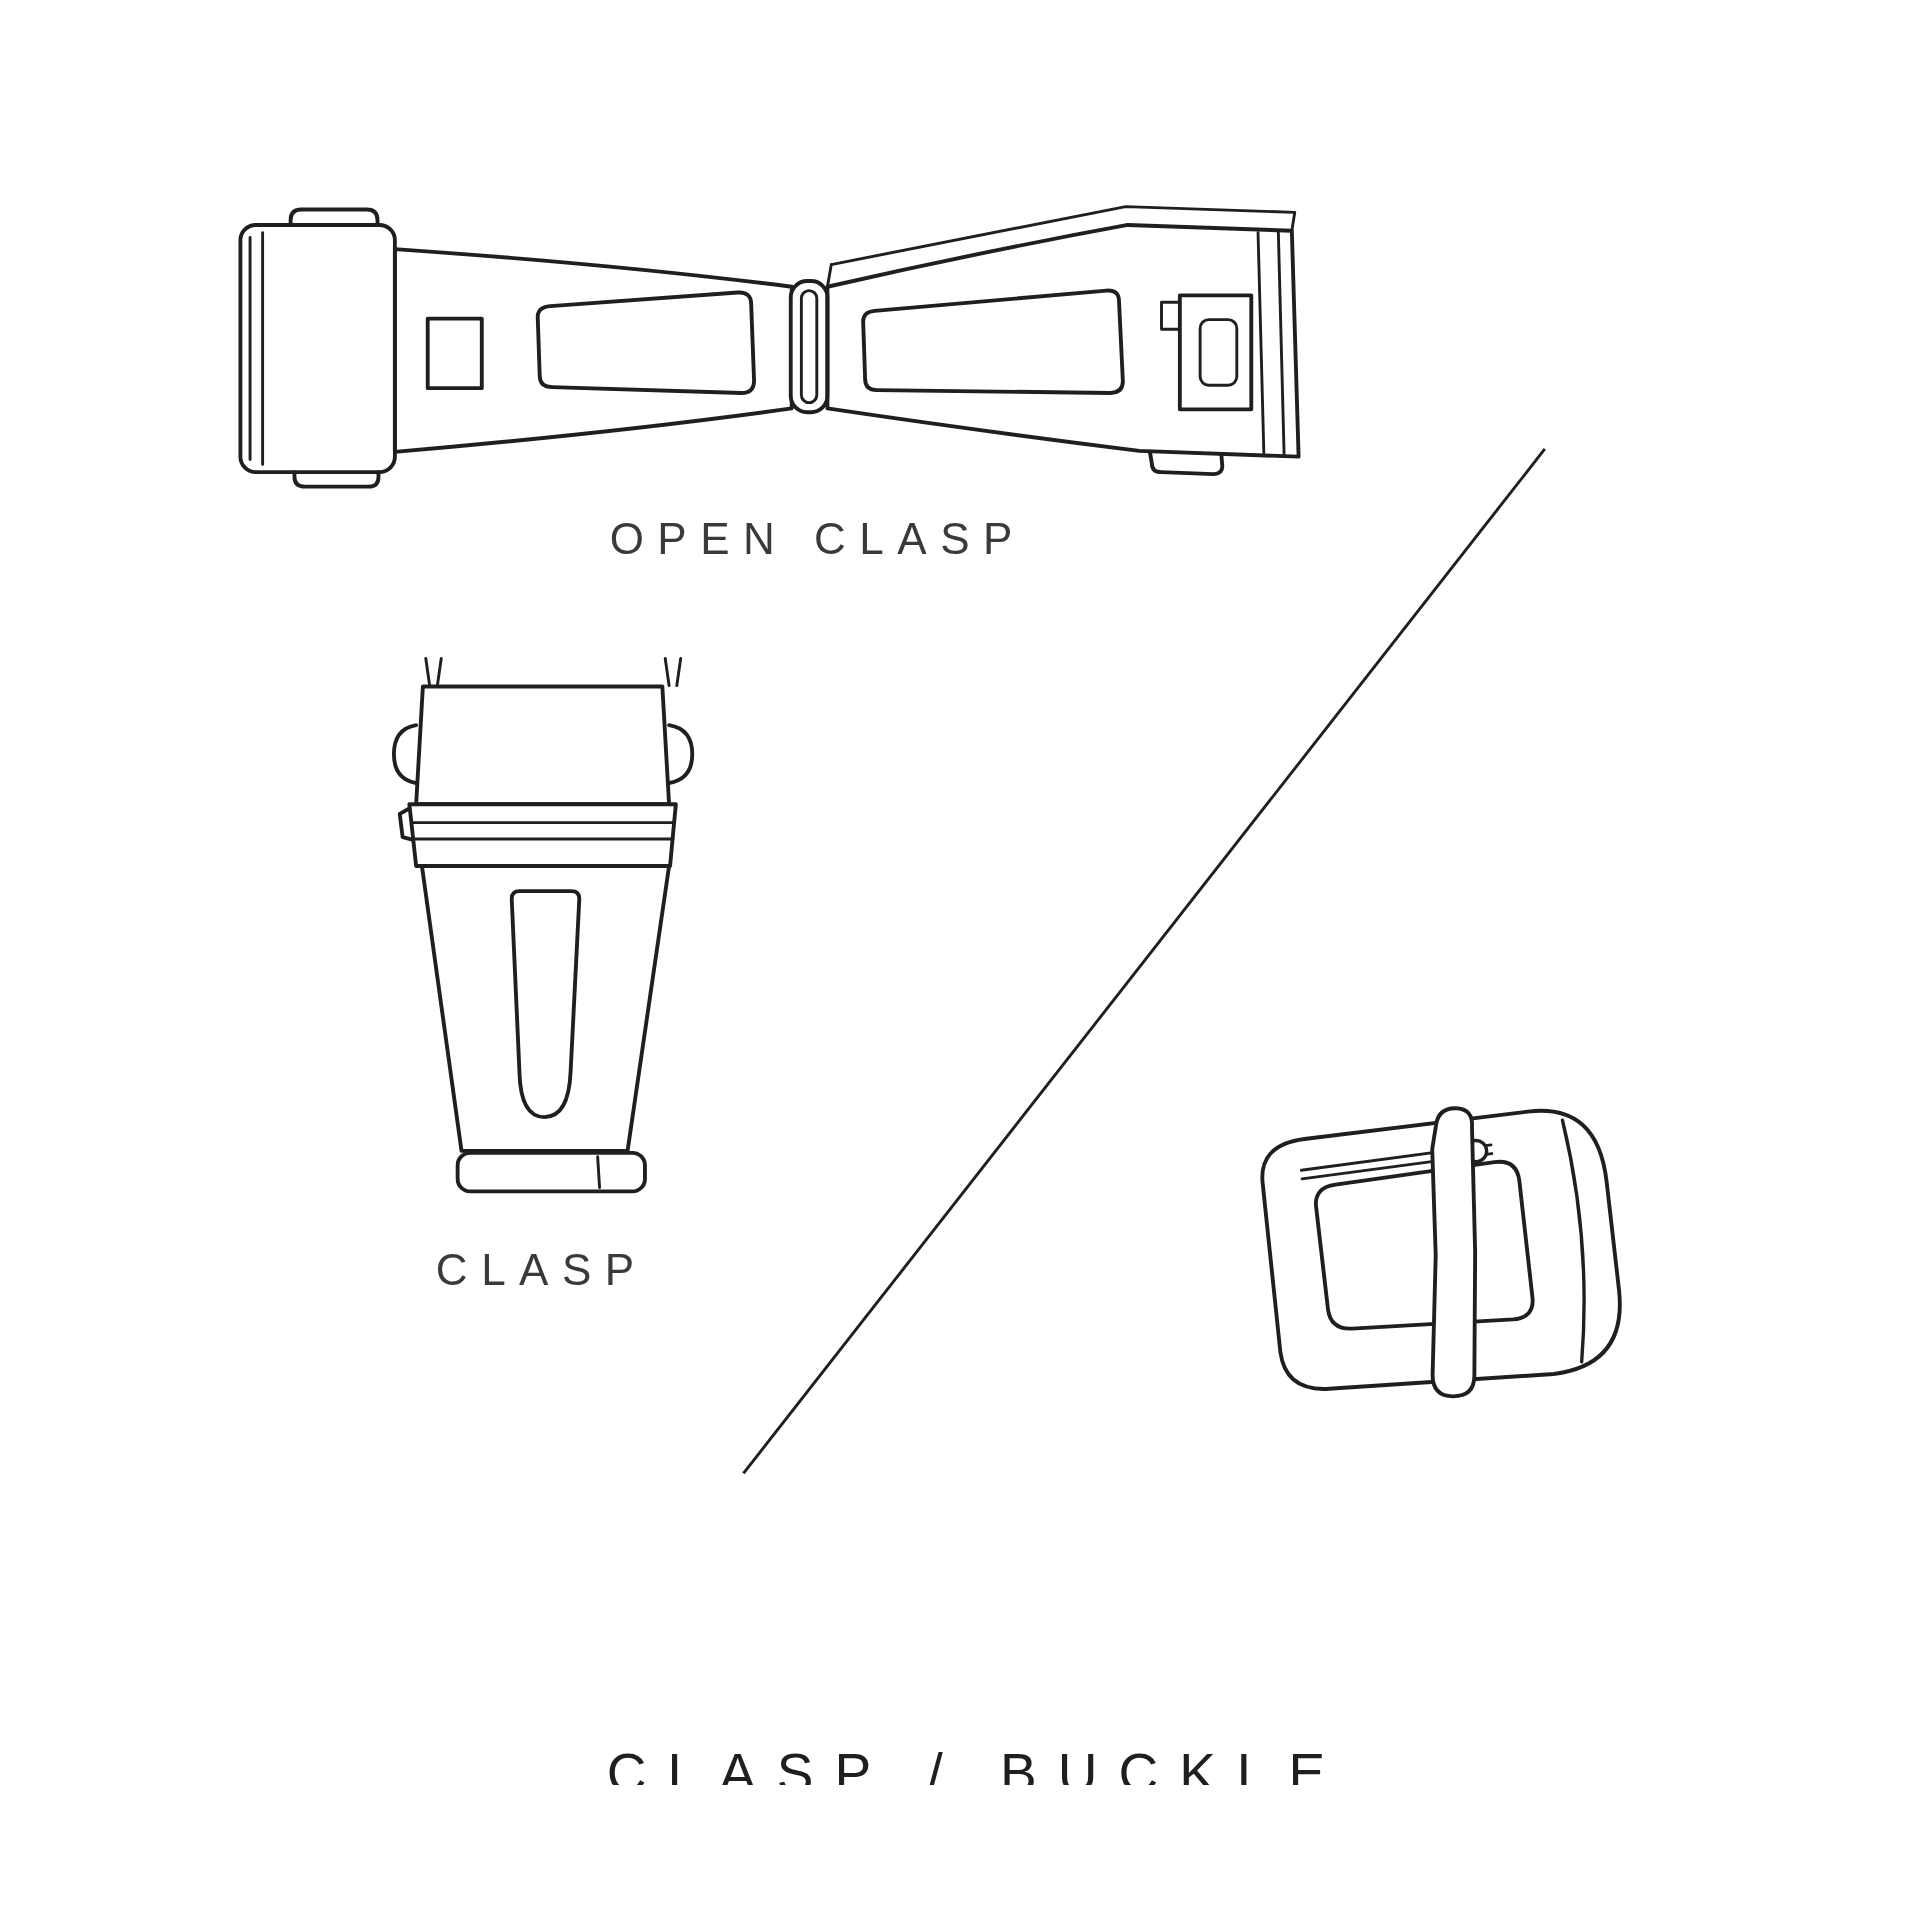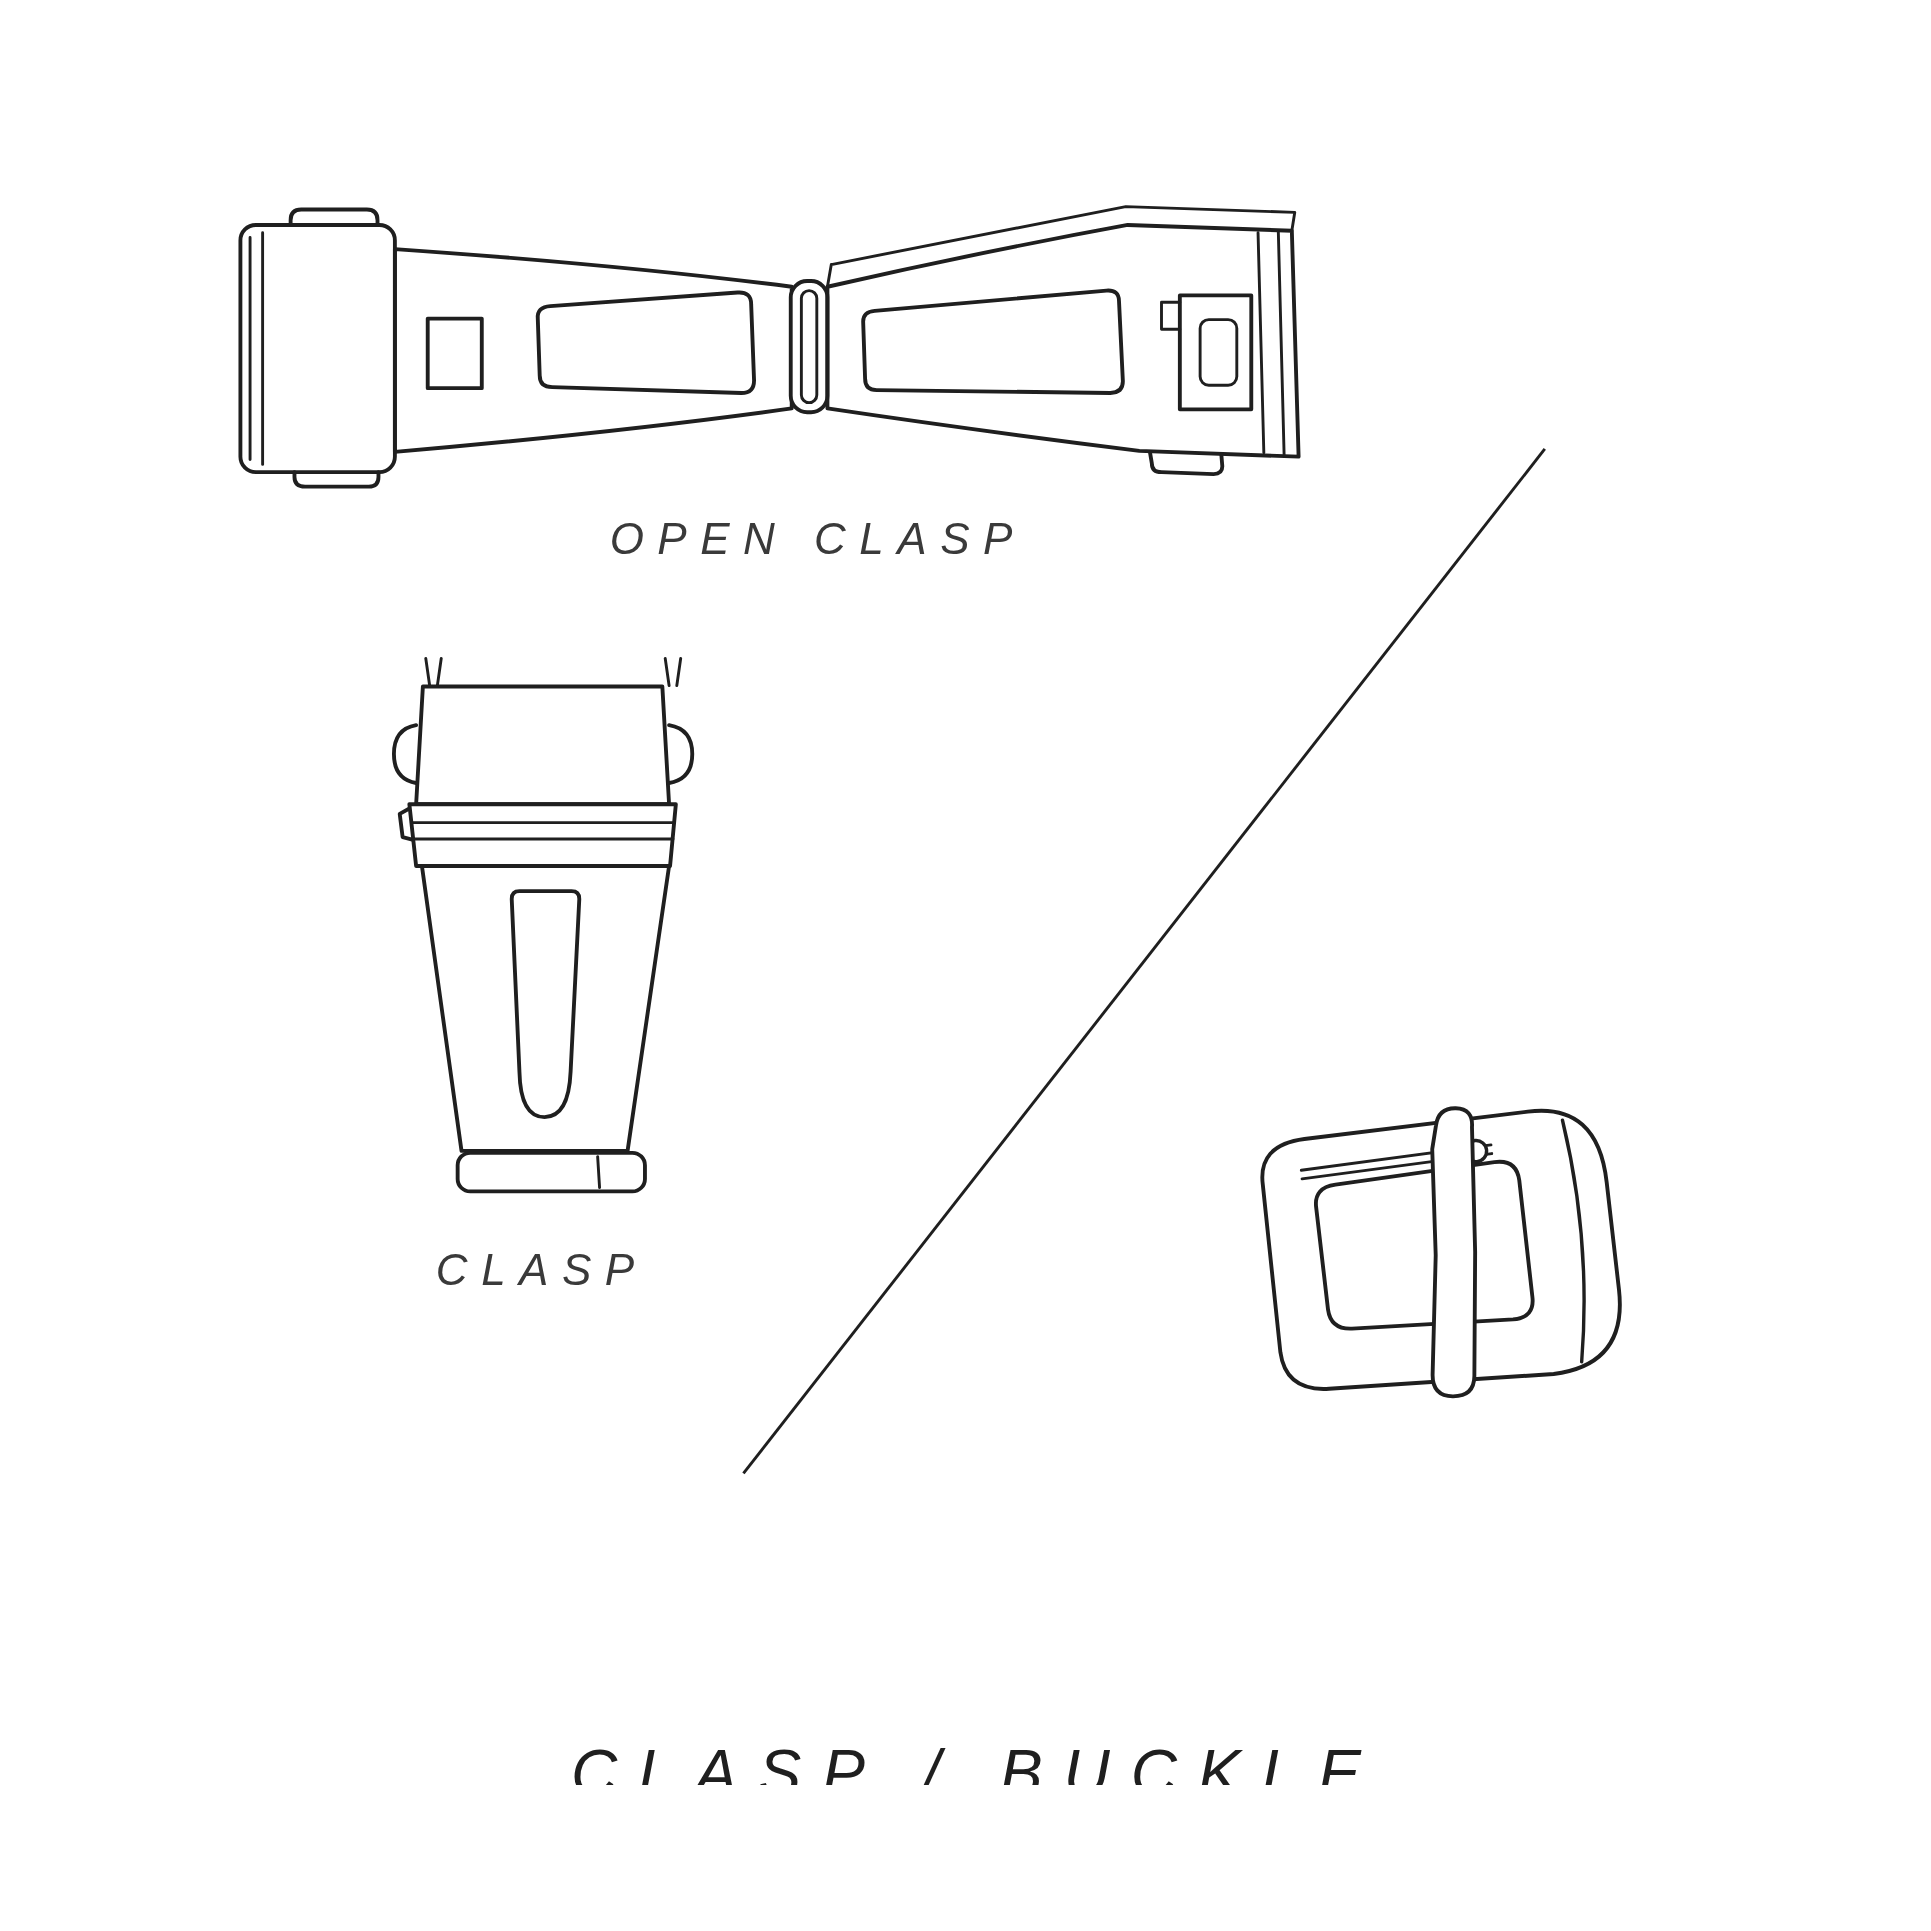--- a/index.html
+++ b/index.html
@@ -3,39 +3,38 @@
 <meta charset="utf-8">
 <style>
   html, body { margin: 0; padding: 0; background: #ffffff; }
   .canvas {
     position: relative;
     width: 1931px;
     height: 1785px;
     background: #ffffff;
     overflow: hidden;
     font-family: "Liberation Sans", sans-serif;
-    font-style: italic;
   }
   .line-art {
     position: absolute;
     left: 0; top: 0;
   }
   .label {
     position: absolute;
     transform: translate(-50%, -50%);
     white-space: nowrap;
     color: #3a3a3a;
     font-size: 44px;
     font-weight: 400;
     letter-spacing: 13.5px;
     text-indent: 13.5px;
   }
   .title {
     color: #1f1f1f;
-    font-size: 64px;
+    font-size: 55px;
     letter-spacing: 21px;
     text-indent: 21px;
   }
 </style>
 </head>
 <body>
 
 <div class="canvas">
 
   <svg class="line-art" width="1931" height="1931" viewBox="0 0 2000 2000">

